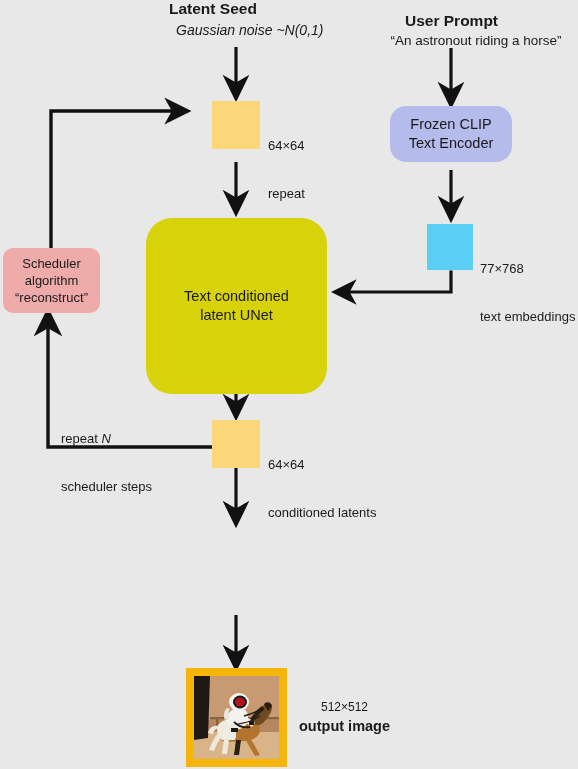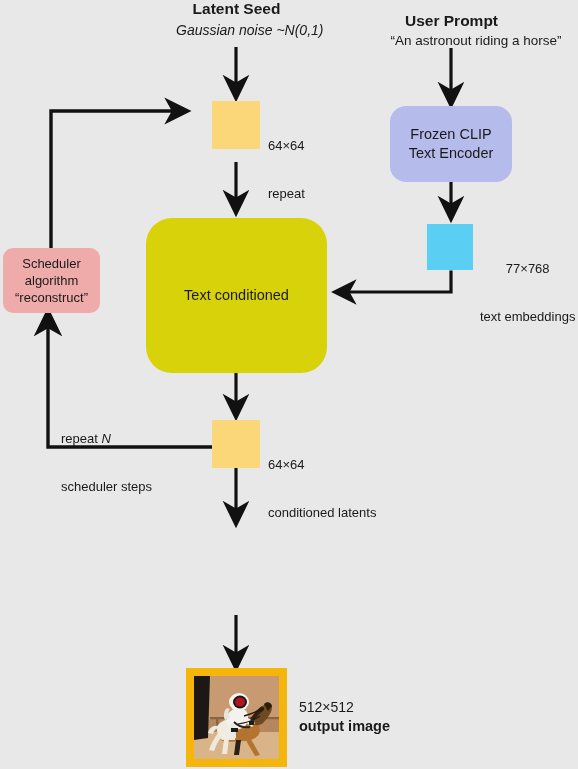--- a/index.html
+++ b/index.html
@@ -85,48 +85,49 @@
 
     <path d="M212,447 L48,447 L48,318" fill="none" stroke="#111" stroke-width="3.4" stroke-linecap="square" marker-end="url(#ahv)"></path>
 
     <path d="M51,248 L51,111 L182,111" fill="none" stroke="#111" stroke-width="3.4" stroke-linecap="square" marker-end="url(#ah)"></path>
 
     <line x1="236" y1="467" x2="236" y2="518" stroke="#111" stroke-width="3.2" marker-end="url(#ahv)"></line>
 
     <line x1="236" y1="615" x2="236" y2="662" stroke="#111" stroke-width="3.2" marker-end="url(#ahv)"></line>
   </svg>
 
-  <div class="abs hdr" style="left:169px;top:0px;width:135px;text-align:center;">Latent Seed</div>
+  <div class="abs hdr" style="left:169px;top:0px;width:135px;">Latent Seed</div>
   <div class="abs sub" style="left:176px;top:22px;width:122px;text-align:center;font-style:italic;"><span>Gaussian noise ~N(0,1)</span></div>
 
   <div class="sq box-latents" style="left:212px;top:101px;width:48px;height:48px;"></div>
   <div class="abs lbl" style="left:268px;top:106px;">
     <div>64×64</div>
     <div>repeat</div>
   </div>
 
   <div class="abs hdr" style="left:385px;top:12px;width:133px;text-align:center;">User Prompt</div>
   <div class="abs sub" style="left:374px;top:33px;width:204px;text-align:center;font-size:13.5px;">“An astronout riding a horse”</div>
 
-  <div class="rbox clip" style="left:390px;top:106px;width:122px;height:76px;">
+  <div class="rbox clip" style="left:390px;top:106px;width:122px;height:56px;">
     <div>
       <div>Frozen CLIP</div>
       <div>Text Encoder</div>
     </div>
   </div>
 
   <div class="sq box-embed" style="left:427px;top:224px;width:46px;height:46px;"></div>
-  <div class="abs lbl" style="left:480px;top:229px;text-align:center;">
+  <div class="abs lbl" style="left:480px;top:229px;">
     <div>77×768</div>
     <div>text embeddings</div>
   </div>
 
-  <div class="rbox unet" style="left:146px;top:218px;width:181px;height:155px;">
+  <div class="rbox unet" style="left:146px;top:218px;width:181px;height:176px;">
     <div>
       <div>Text conditioned</div>
+      <div>latent UNet</div>
     </div>
   </div>
 
   <div class="rbox sched" style="left:3px;top:248px;width:97px;height:65px;">
     <div>
       <div>Scheduler</div>
       <div>algorithm</div>
       <div>“reconstruct”</div>
     </div>
   </div>
@@ -188,17 +189,17 @@
       <path d="M33,32 C30,34 29,40 31,44 L36,42 C34,39 34,35 36,33 Z" fill="#e8e5de"></path>
 
       <path d="M50,40 C57,38 64,35 70,32" stroke="#241a10" stroke-width="1.4" fill="none"></path>
       <path d="M44,48 C52,47 60,44 66,40" stroke="#241a10" stroke-width="1.2" fill="none"></path>
 
       <path d="M40,46 C44,50 50,52 56,51" stroke="#2b2118" stroke-width="2" fill="none"></path>
     </svg>
   </div>
 
   <div class="abs" style="left:299px;top:698px;">
-    <div style="font-size:14px;line-height:19px;">512×512</div>
+    <div style="font-size:12px;line-height:19px;text-align:center;">512×512</div>
     <div style="font-size:14.5px;line-height:19px;font-weight:bold;">output image</div>
   </div>
 
 </div>
 
 </body></html>

